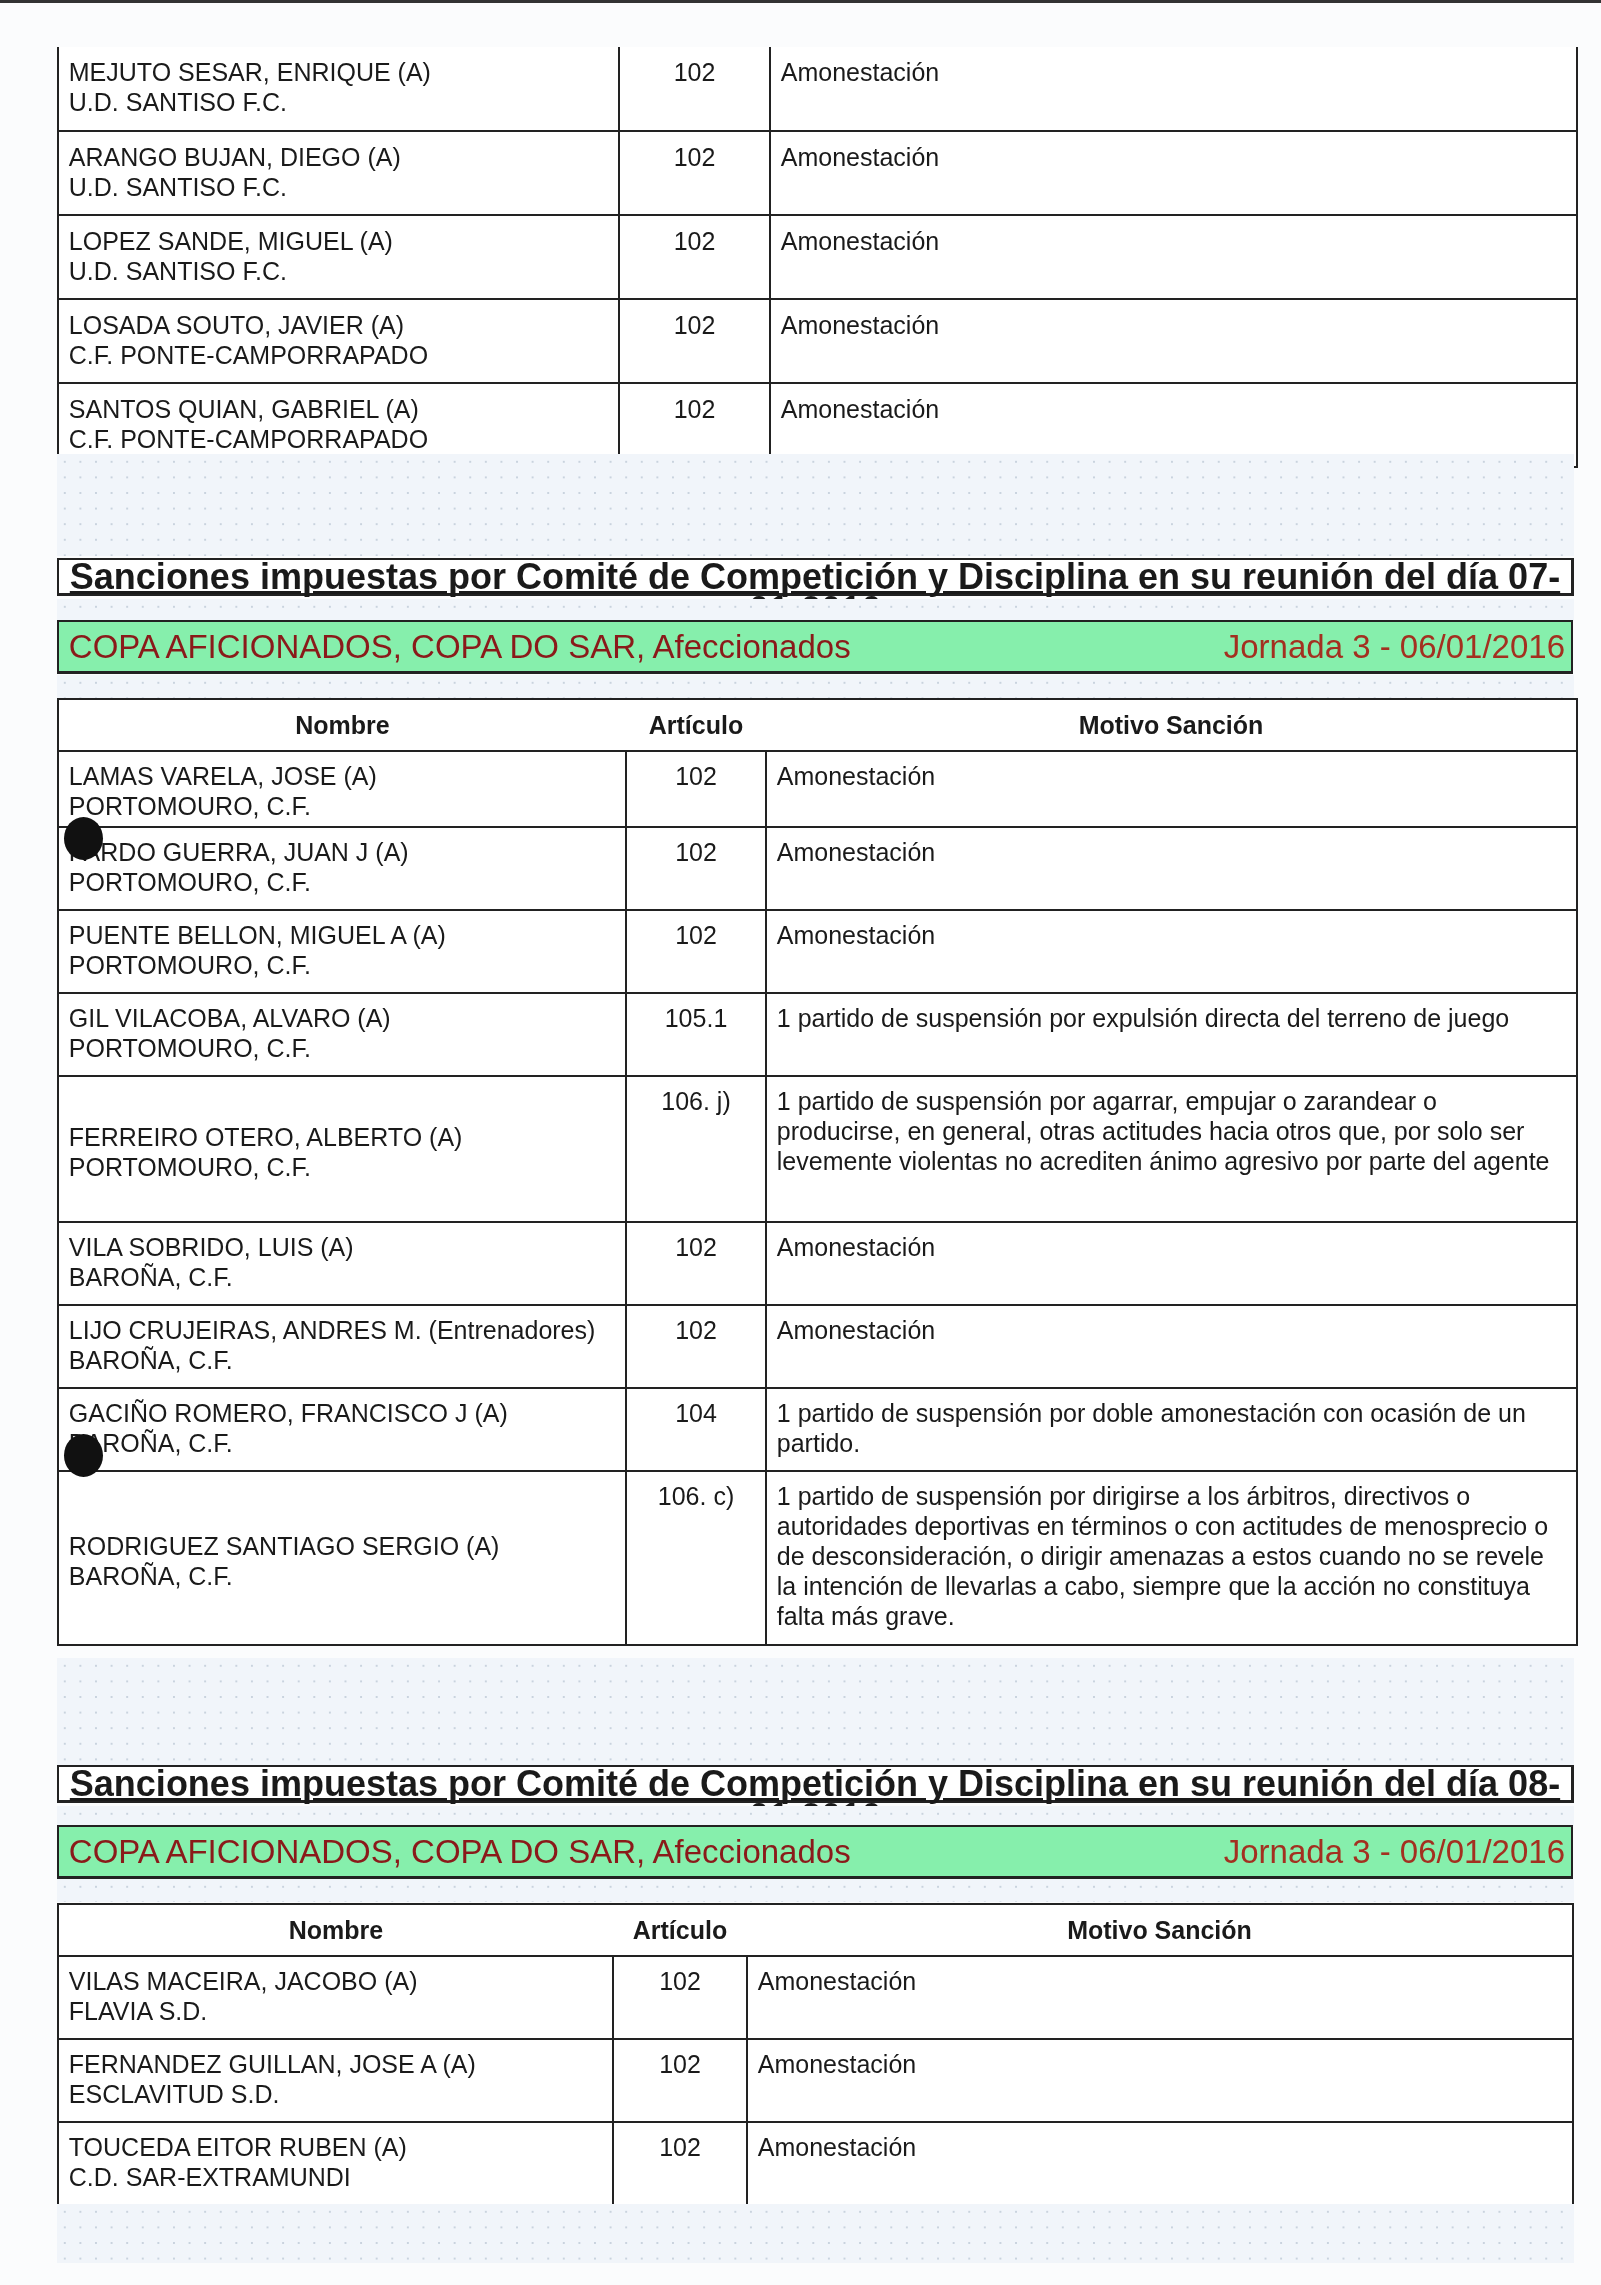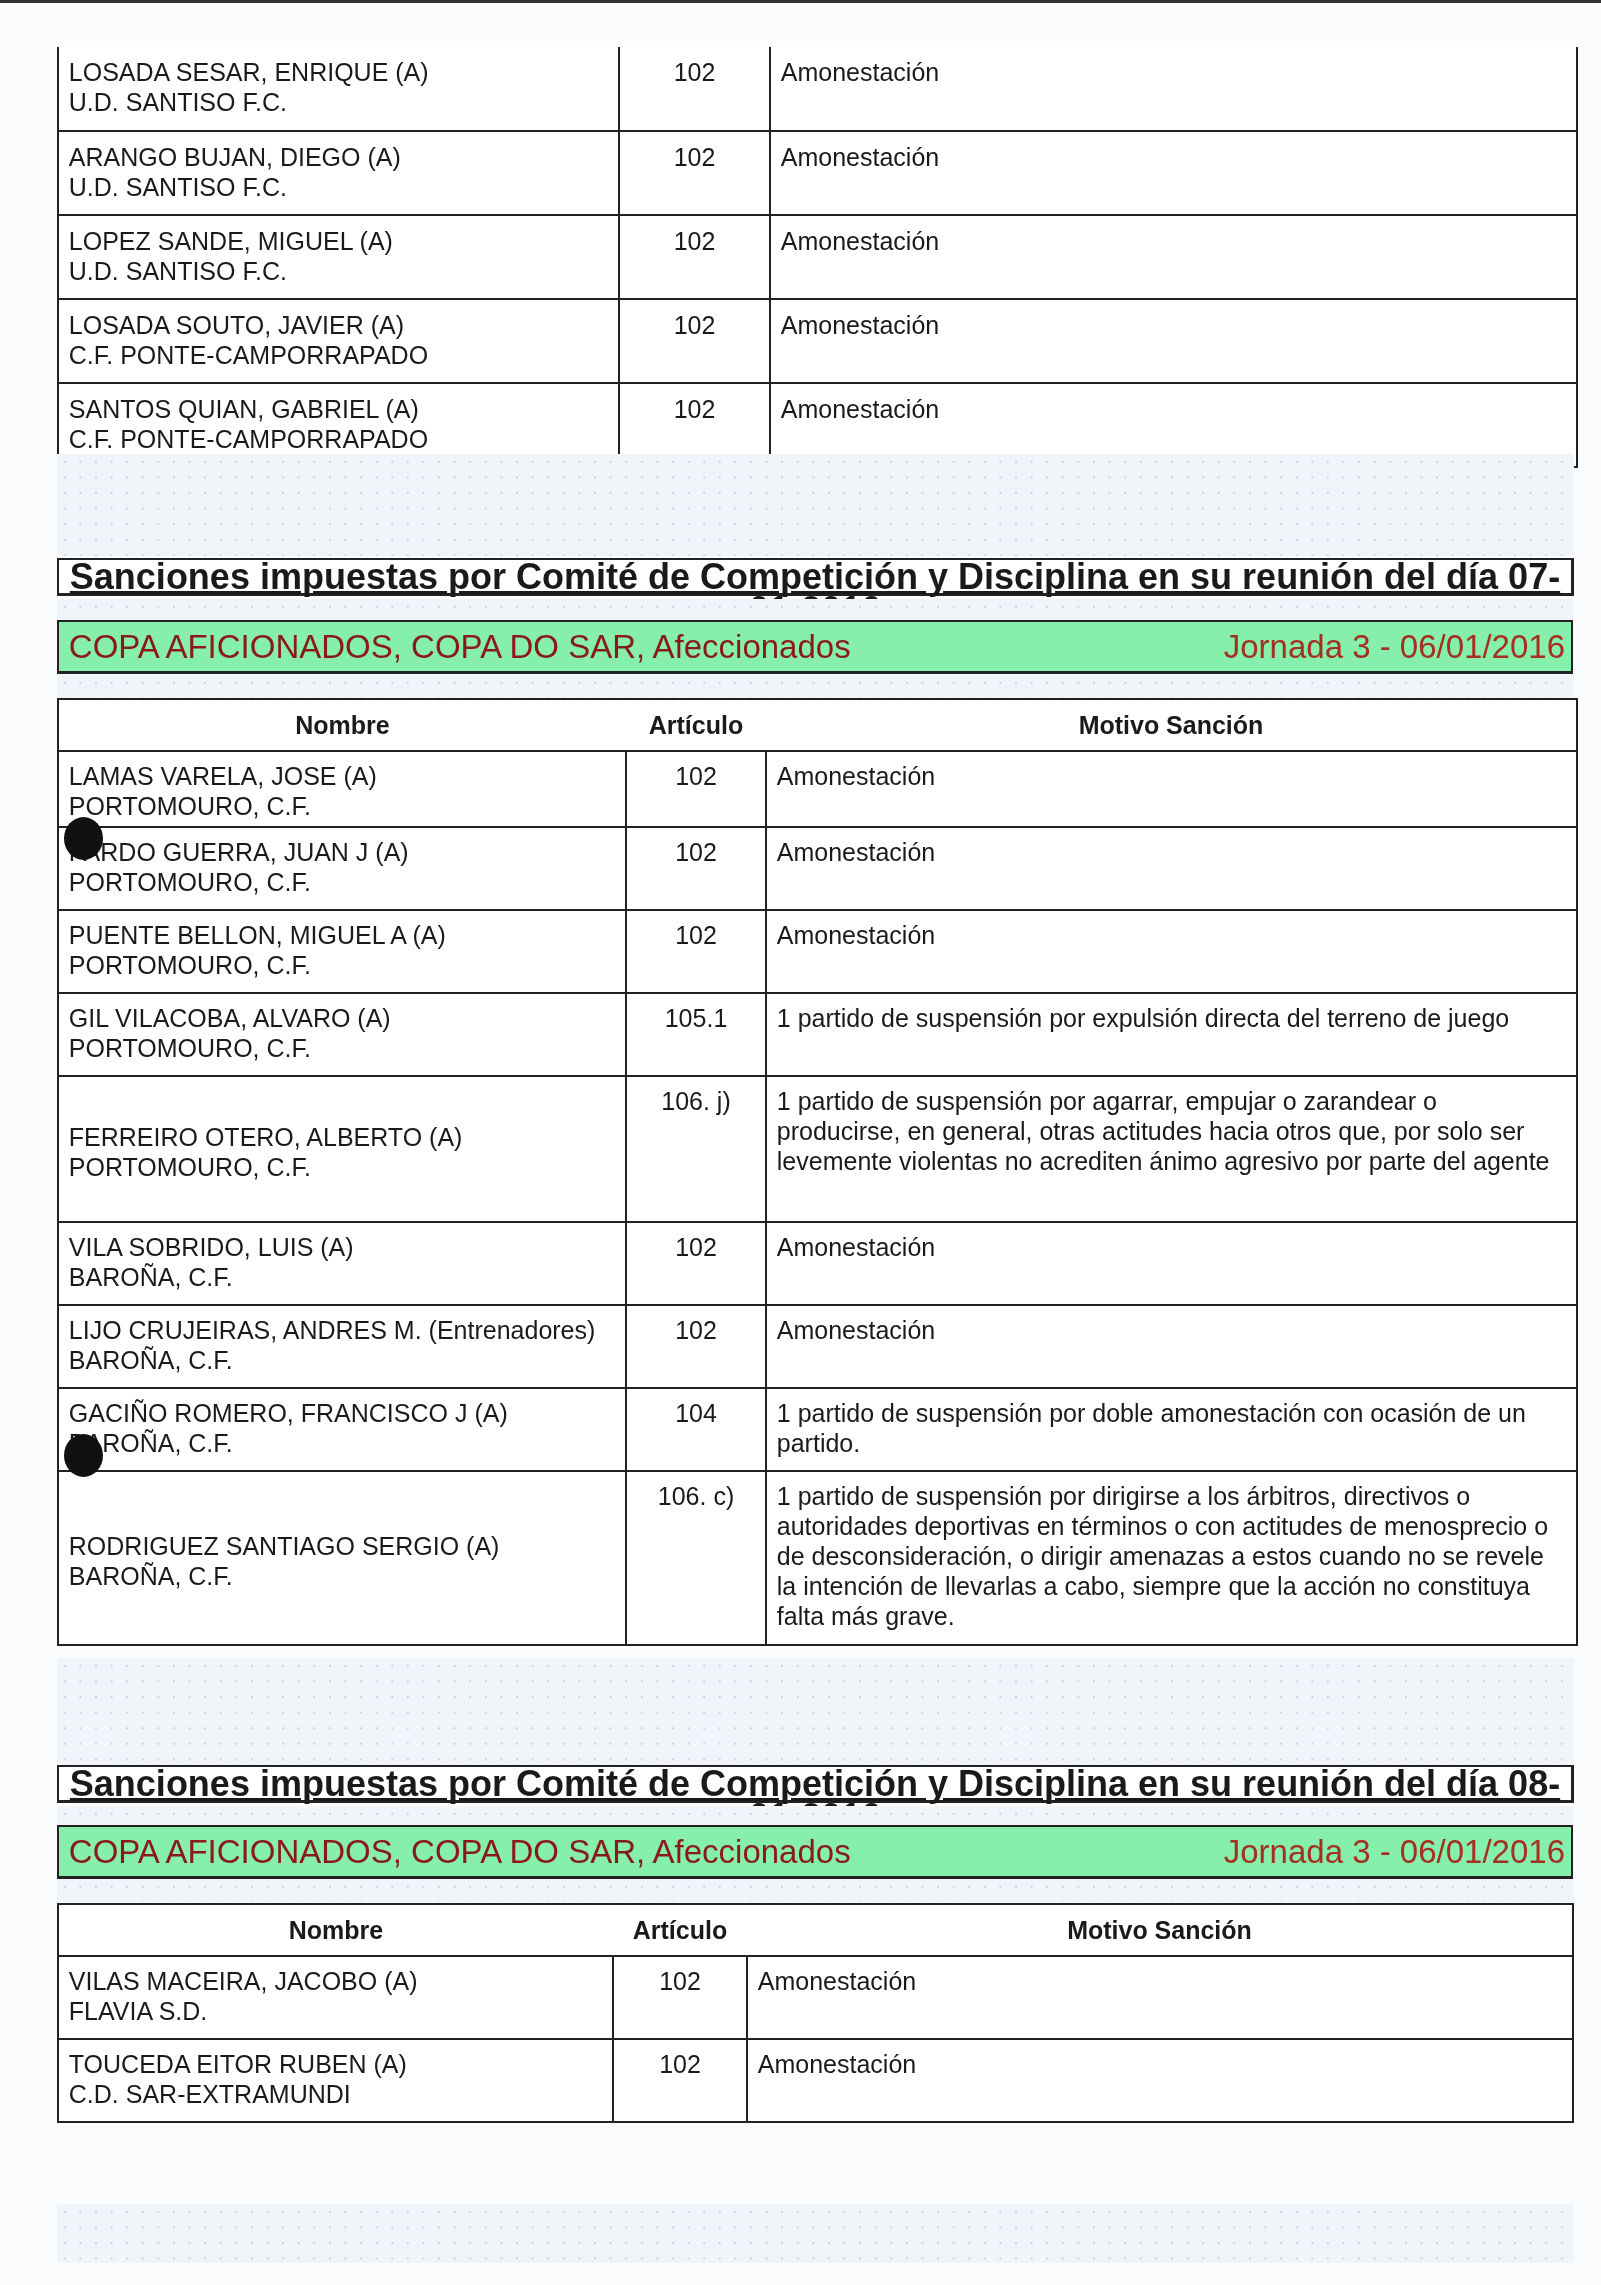--- a/index.html
+++ b/index.html
@@ -52,21 +52,21 @@
 <div class="topline"></div>
 
 <table class="sanc" style="left:57px; top:47px; width:1521px; border-top:none;">
   <colgroup>
       <col style="width:561px">
       <col style="width:151px">
       <col>
     </colgroup>
   <tbody>
     <tr style="height:84px">
-      <td class="name" style="border-top:none"><span>LOSADA SESAR, ENRIQUE (A)</span><span class="team">U.D. SANTISO F.C.</span></td>
+      <td class="name" style="border-top:none"><span>MEJUTO SESAR, ENRIQUE (A)</span><span class="team">U.D. SANTISO F.C.</span></td>
       <td class="art" style="border-top:none">102</td>
       <td style="border-top:none">Amonestación</td>
     </tr>
     <tr style="height:84px">
       <td class="name"><span>ARANGO BUJAN, DIEGO (A)</span><span class="team">U.D. SANTISO F.C.</span></td>
       <td class="art">102</td>
       <td>Amonestación</td>
     </tr>
     <tr style="height:84px">
       <td class="name"><span>LOPEZ SANDE, MIGUEL (A)</span><span class="team">U.D. SANTISO F.C.</span></td>
@@ -184,20 +184,25 @@
       <th>Motivo Sanción</th>
     </tr>
   </thead>
   <tbody>
     <tr style="height:83px">
       <td class="name"><span>VILAS MACEIRA, JACOBO (A)</span><span class="team">FLAVIA S.D.</span></td>
       <td class="art">102</td>
       <td>Amonestación</td>
     </tr>
     <tr style="height:83px">
+      <td class="name"><span>FERNANDEZ GUILLAN, JOSE A (A)</span><span class="team">ESCLAVITUD S.D.</span></td>
+      <td class="art">102</td>
+      <td>Amonestación</td>
+    </tr>
+    <tr style="height:83px">
       <td class="name"><span>TOUCEDA EITOR RUBEN (A)</span><span class="team">C.D. SAR-EXTRAMUNDI</span></td>
       <td class="art">102</td>
       <td>Amonestación</td>
     </tr>
   </tbody>
 </table>
 
 <div class="dotted-bg" style="top:2204px; height:59px;"></div>
 
 

